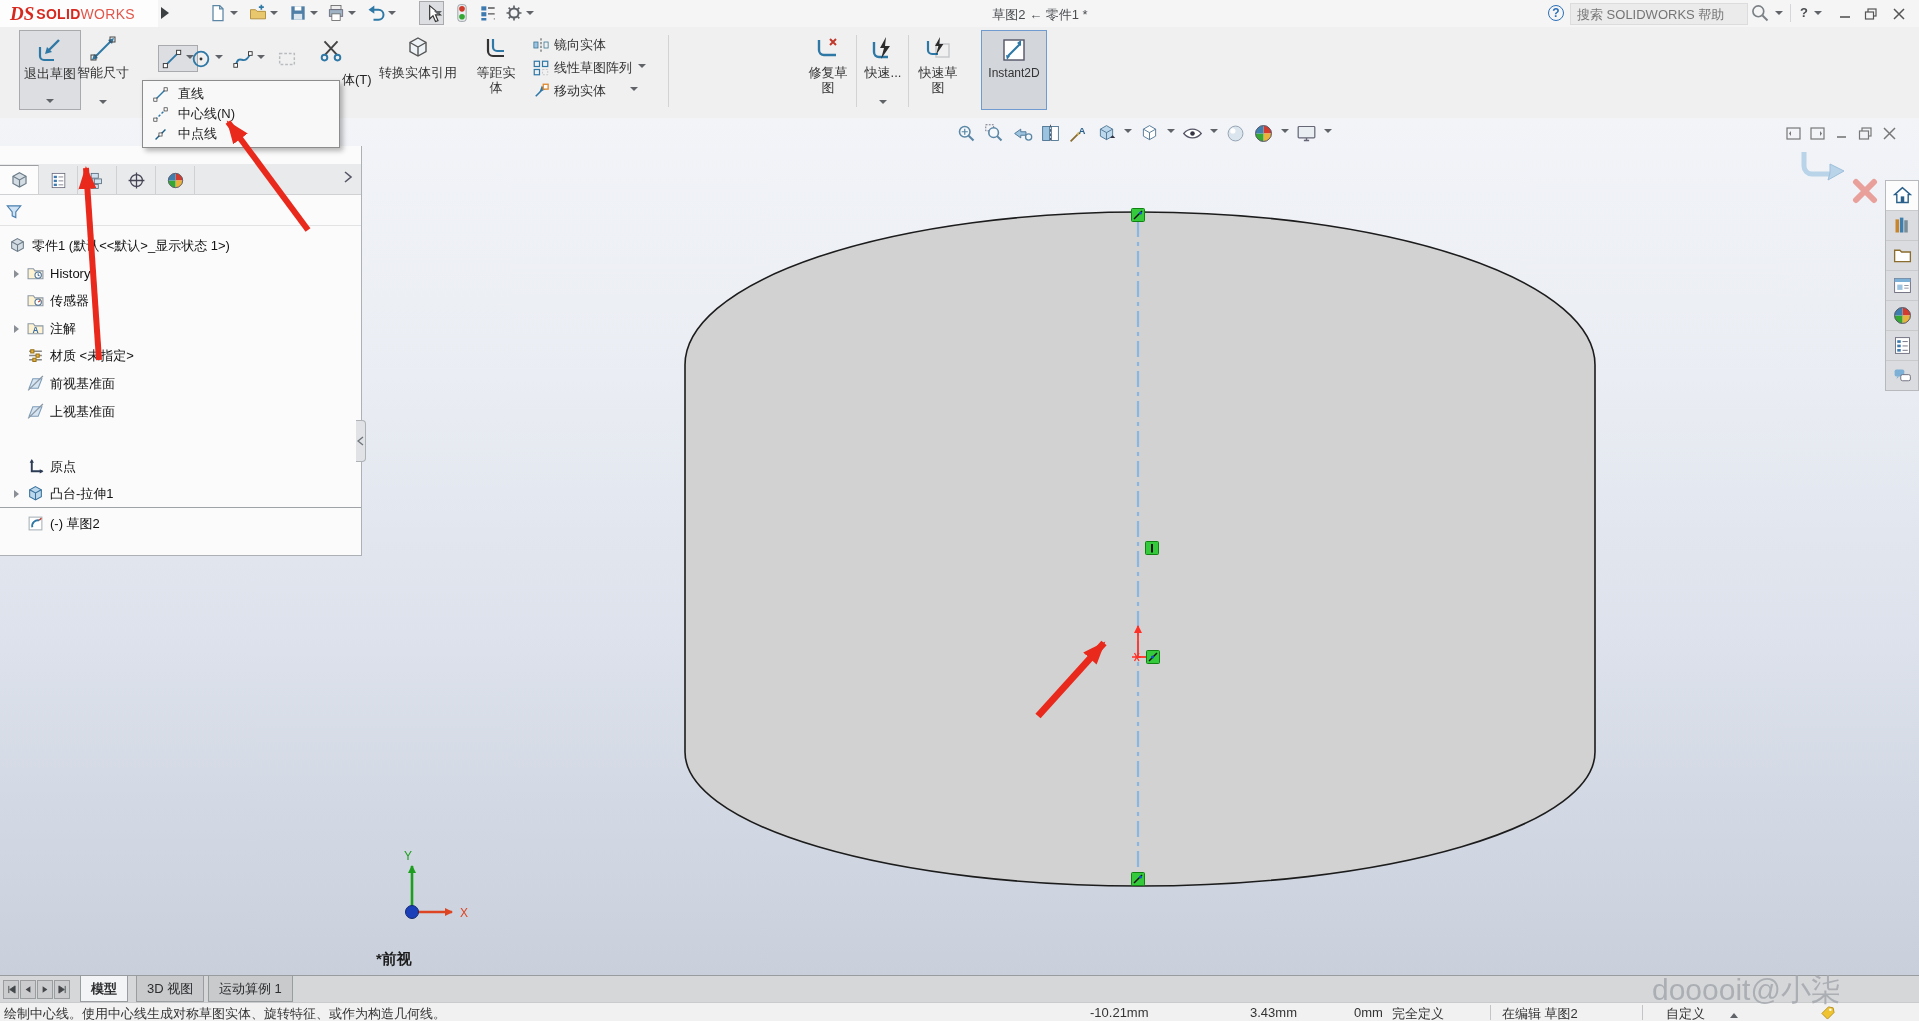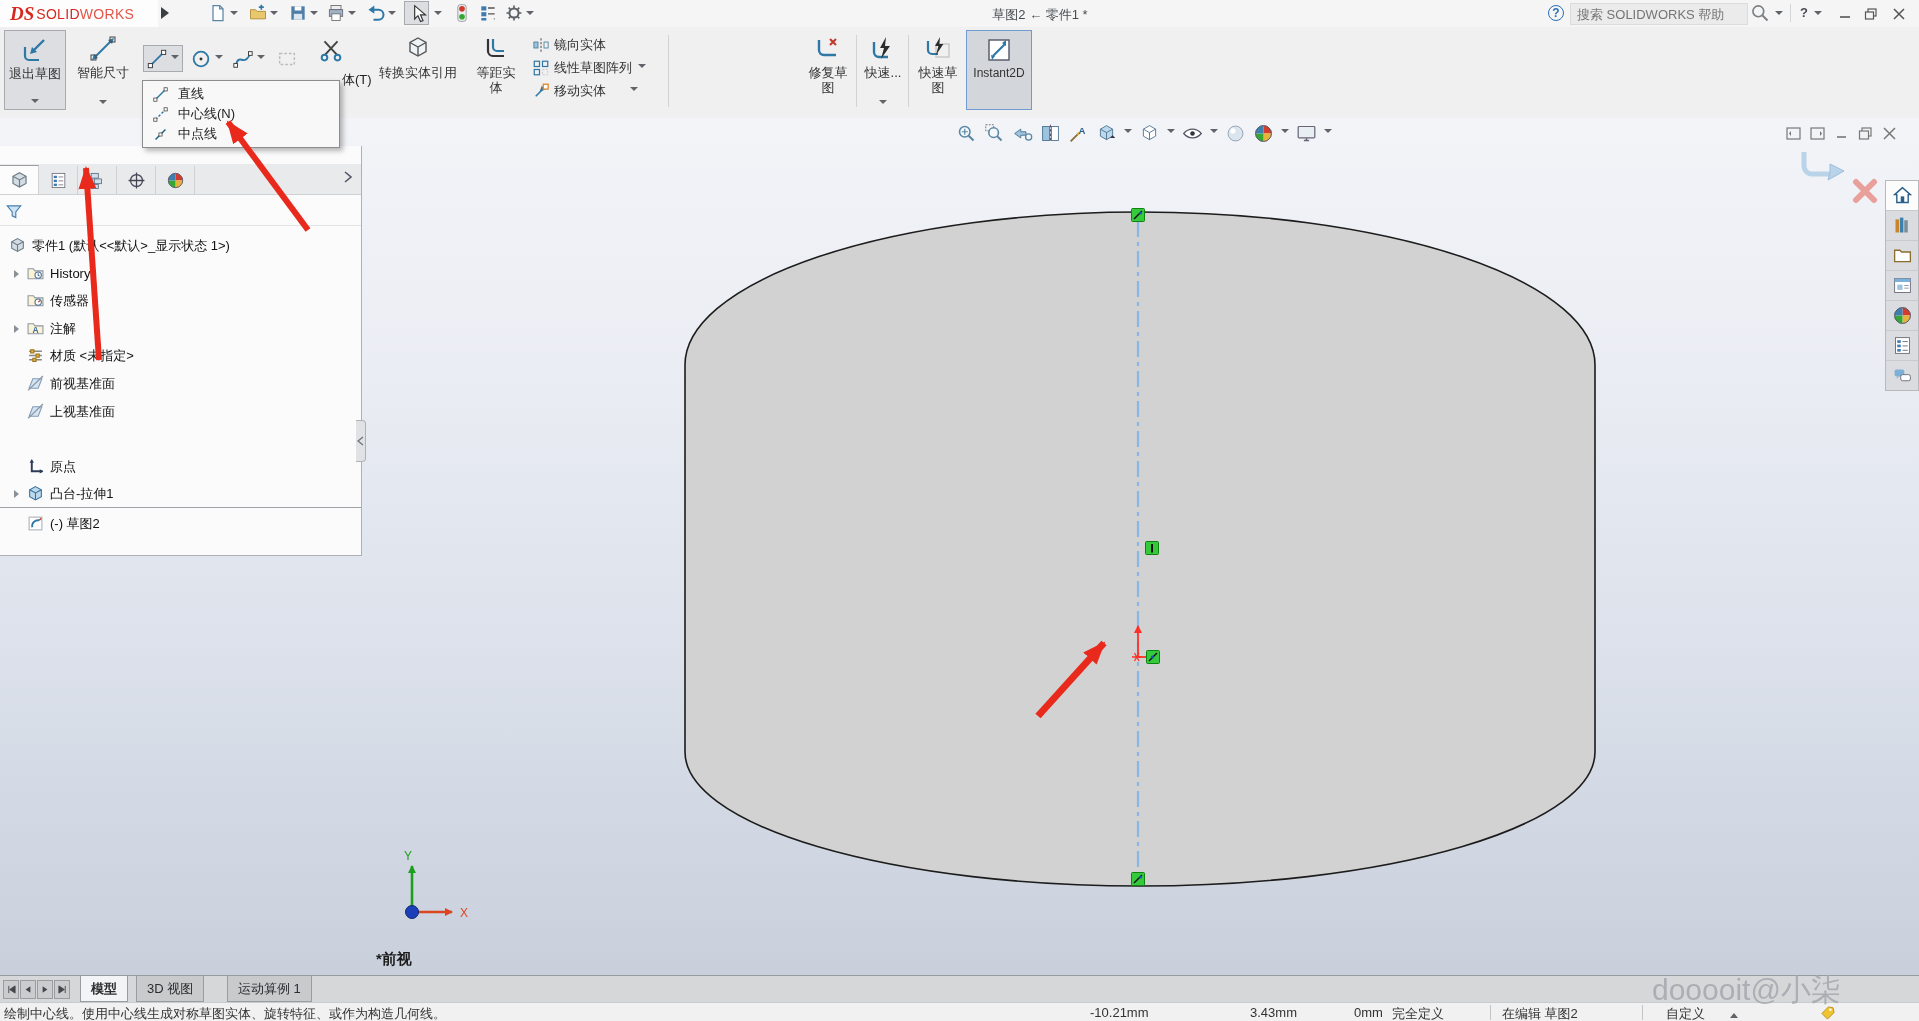--- a/index.html
+++ b/index.html
@@ -8,37 +8,37 @@
   .abs{position:absolute;}
   .ic svg{display:block;width:100%;height:100%;}
   .car{width:0;height:0;border:4px solid transparent;border-top:4px solid #606468;display:inline-block;}
   .carUp{width:0;height:0;border:4px solid transparent;border-bottom:5px solid #606468;display:inline-block;}
   .exp{width:0;height:0;border:4px solid transparent;border-left:5px solid #8b9096;display:inline-block;}
   
   .tb{left:0;top:0;width:1919px;height:27px;background:#f5f5f6;border-bottom:1px solid #dadbdc;}
   .logo{left:0;top:0;width:158px;height:27px;background:#fdfdfd;display:flex;align-items:center;padding-left:10px;box-sizing:border-box;}
   .logoDS{font-style:italic;font-weight:bold;font-size:19px;color:#d6281e;margin-right:2px;font-family:"Liberation Serif",serif;}
   .logoSW{font-weight:bold;font-size:14px;color:#d6281e;letter-spacing:.3px;}
-  .logoSW b{font-weight:normal}.logoSW i{font-style:normal;font-weight:normal;color:#e2574b;}
+  .logoSW b{font-weight:bold}.logoSW i{font-style:normal;font-weight:normal;color:#e2574b;}
   .flyout{left:161px;top:7px;width:0;height:0;border:6px solid transparent;border-left:8px solid #3c4043;}
   .qat{height:20px;width:20px;top:3px;}
   .tbtitle{left:880px;top:6px;width:320px;text-align:center;color:#4a4d50;}
   .searchbox{left:1570px;top:3px;width:176px;height:20px;background:#ebebec;border:1px solid #dcdcdd;}
   .searchbox input{width:100%;height:100%;border:none;background:transparent;font-family:"Liberation Sans",sans-serif;
        font-size:13px;color:#555;padding:0 6px;box-sizing:border-box;outline:none;}
   .helpq{left:1548px;top:5px;width:16px;height:16px;border:1.5px solid #2a6fb8;border-radius:50%;color:#2a6fb8;
        font-weight:bold;font-size:12px;text-align:center;line-height:15px;box-sizing:border-box;}
   .winbtn{top:8px;width:14px;height:12px;}
   
   .ribbon{left:0;top:27px;width:1919px;height:91px;background:#f0f0f1;border-bottom:1px solid #c8c9cb;}
   .bb{position:absolute;top:3px;height:80px;text-align:center;color:#333;}
   .bb .bicon{margin:5px auto 2px;width:28px;height:28px;}
   .bb .blab{font-size:13px;line-height:15px;}
   .bb .bcar{position:absolute;left:50%;margin-left:-4px;bottom:2px;}
-  .pressed{background:#dcdee1;border:1px solid #a8aaad;box-sizing:border-box;}
+  .pressed{background:#dcdee1;border:1px solid #a8aaad;box-sizing:border-box;margin-left:15px;}
   .rsep{position:absolute;top:8px;width:1px;height:72px;background:#d2d3d5;}
   .smallbtn{position:absolute;top:18px;height:27px;display:flex;align-items:center;}
   .smallbtn .sic{width:22px;height:22px;}
   .rowbtn{position:absolute;left:532px;width:132px;height:19px;display:flex;align-items:center;gap:4px;font-size:13px;color:#333;}
   .rowbtn .sic{width:18px;height:18px;}
   
   .lmenu{left:142px;top:80px;width:196px;background:#f8f8f8;border:1px solid #8c8c8c;
          box-shadow:3px 3px 5px rgba(0,0,0,.28);z-index:40;padding:3px 0;}
   .lmi{height:20px;display:flex;align-items:center;gap:9px;padding-left:9px;font-size:13px;color:#222;}
   .lmi .sic{width:17px;height:17px;}
@@ -1028,21 +1028,21 @@
           <path d="M2 1l6 4-6 4z" fill="#44474a"></path>
         </svg>
       </div>
     <div class="navb" style="left:54px">
         <svg width="9" height="9" viewBox="0 0 10 10">
           <path d="M8 1v8M1 1l6 4-6 4z" fill="#44474a" stroke="#44474a"></path>
         </svg>
       </div>
     <div class="mtab on" style="left:80px">模型</div>
     <div class="mtab" style="left:136px">3D 视图</div>
-    <div class="mtab" style="left:227px">运动算例 1</div>
+    <div class="mtab" style="left:208px">运动算例 1</div>
   </div>
 
   <div class="abs sbar">
     <span style="left:4px">绘制中心线。使用中心线生成对称草图实体、旋转特征、或作为构造几何线。</span>
     <span style="left:1090px">-10.21mm</span>
     <span style="left:1250px">3.43mm</span>
     <span style="left:1354px">0mm</span>
     <span style="left:1392px">完全定义</span>
     <div class="ssep" style="left:1490px"></div>
     <span style="left:1502px">在编辑 草图2</span>

